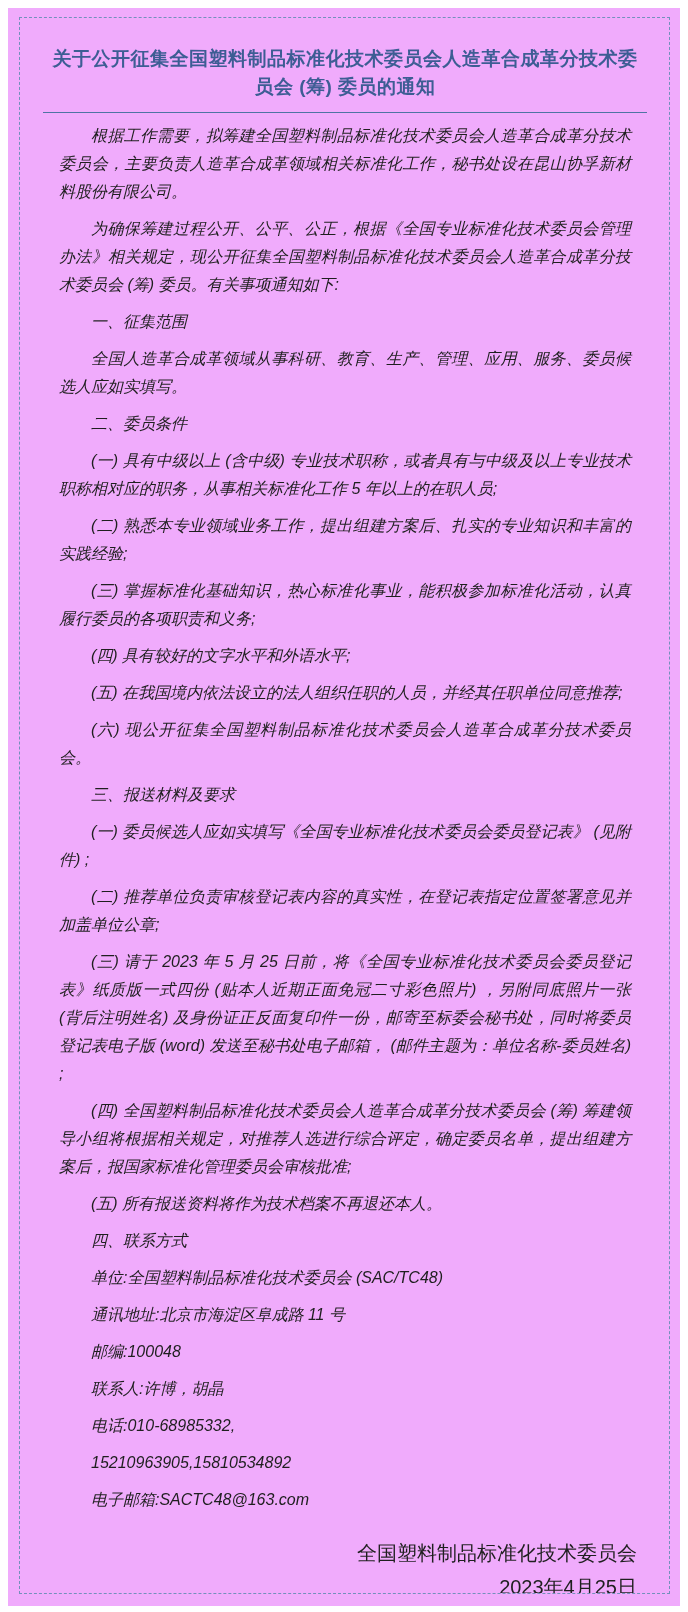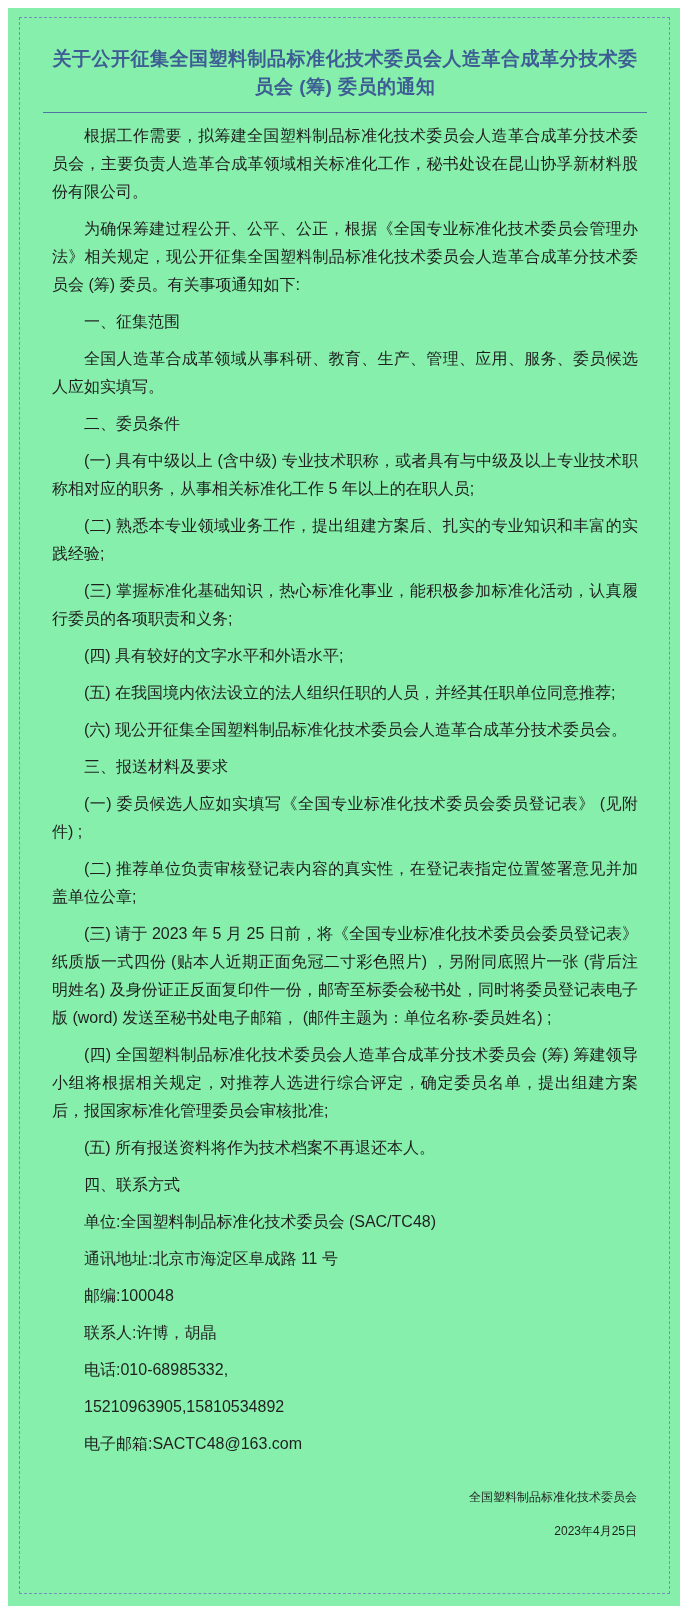--- a/index.html
+++ b/index.html
@@ -14,21 +14,21 @@
     height: 1612px;
     background: #ffffff;
     overflow: hidden;
   }
   .panel {
     position: absolute;
     left: 8px;
     top: 8px;
     right: 8px;
     bottom: 6px;
-    background: #86efac;
+    background: #f0abfc;
   }
   .frame {
     position: absolute;
     left: 11px;
     top: 9px;
     right: 10px;
     bottom: 12px;
     border: 1px dashed #7390bc;
     padding: 27px 22px 18px 23px;
     box-sizing: border-box;
@@ -43,33 +43,34 @@
     text-align: center;
     letter-spacing: 0.5px;
   }
   .title-divider {
     border: none;
     border-top: 1px solid #4f74a3;
     margin: 11px 0 9px 0;
     height: 0;
   }
   .body-text p {
-    margin: 9px 9px;
+    margin: 9px 16px;
     color: #1f1f1f;
     font-size: 16px;
     line-height: 28px;
     text-indent: 2em;
     text-align: justify;
+    font-style: italic;
   }
   .signature-block {
     margin-top: 22px;
     text-align: right;
     padding-right: 10px;
     color: #1f1f1f;
-    font-size: 12px;
+    font-size: 20px;
     line-height: 34px;
   }
   .signature-block div {
     white-space: nowrap;
   }
 </style>
 </head>
 <body>
 
 <div class="page">

